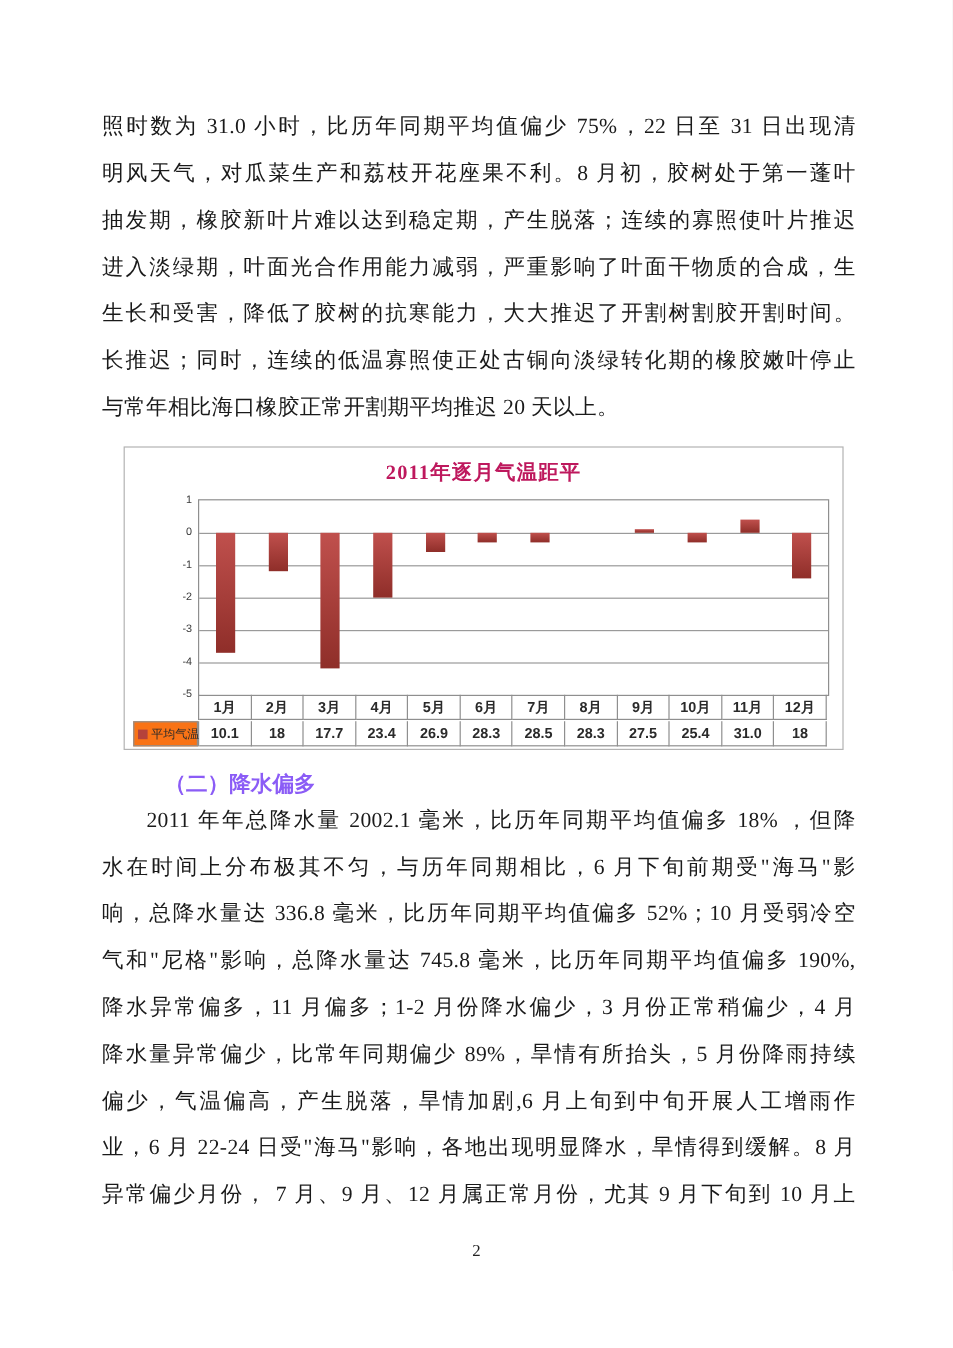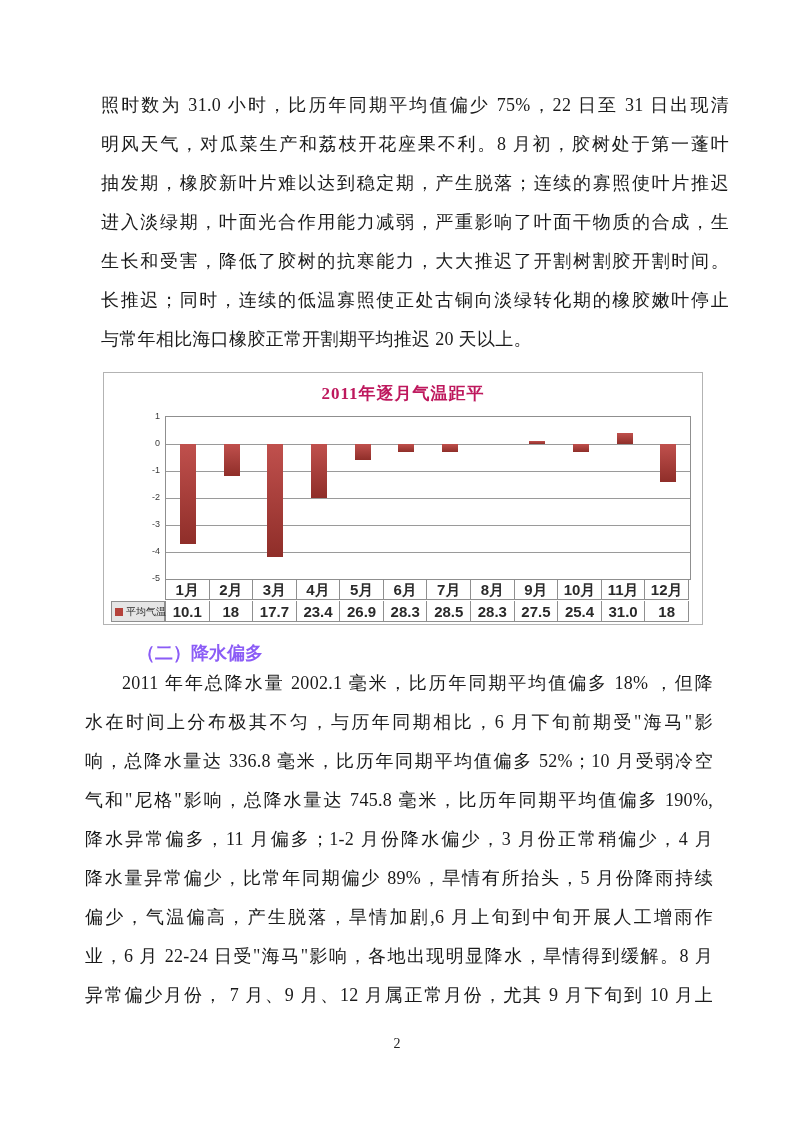--- a/index.html
+++ b/index.html
@@ -15,21 +15,21 @@
   
   .para{position:absolute;left:85px;width:628px;}
   .tline{
     height:39px;line-height:39px;
     font-size:18px;letter-spacing:0.3px;
     text-align:justify;text-align-last:justify;
     white-space:nowrap;overflow:hidden;
   }
   .tline.no-just{text-align-last:left;}
   .tline.indent{padding-left:37px;}
-  #para1{top:86px;margin-left:16px;}
+  #para1{top:86px;}
   #para2{top:664px;}
   .heading{
     position:absolute;left:85px;top:634px;width:628px;
     padding-left:52px;height:39px;line-height:39px;
     font-size:18px;font-weight:bold;
     font-family:"Liberation Sans","DejaVu Sans",sans-serif;
     color:#8b5cf6;
   }
   .page-number{
     position:absolute;left:0;top:1036px;width:100%;
@@ -64,28 +64,28 @@
   .mrow,.vrow{
     position:absolute;left:61px;width:524px;height:21px;
     display:flex;box-sizing:border-box;
     border-left:1px solid #8f8f8f;
   }
   .mrow{top:206px;}
   .vrow{top:228px;}
   .cell{
     flex:1;box-sizing:border-box;
     border-right:1px solid #8f8f8f;border-bottom:1px solid #8f8f8f;
-    text-align:center;font-size:15px;font-weight:bold;color:#2a2a2a;
+    text-align:center;font-size:12px;font-weight:bold;color:#2a2a2a;
     line-height:21px;white-space:nowrap;overflow:hidden;
   }
   .legend-cell{
     position:absolute;left:7px;top:228px;width:54px;height:21px;
     box-sizing:border-box;border:1px solid #8f8f8f;
     display:flex;align-items:center;gap:3px;padding-left:3px;
-    background:#e5e5e5;
+    background:#f97316;
   }
   .legend-swatch{width:8px;height:8px;background:#b5423b;flex:0 0 auto;}
   .legend-label{font-size:10px;color:#2a2a2a;white-space:nowrap;}
 </style>
 </head>
 <body>
 
 <div class="page">
 
   <div class="para" id="para1">

